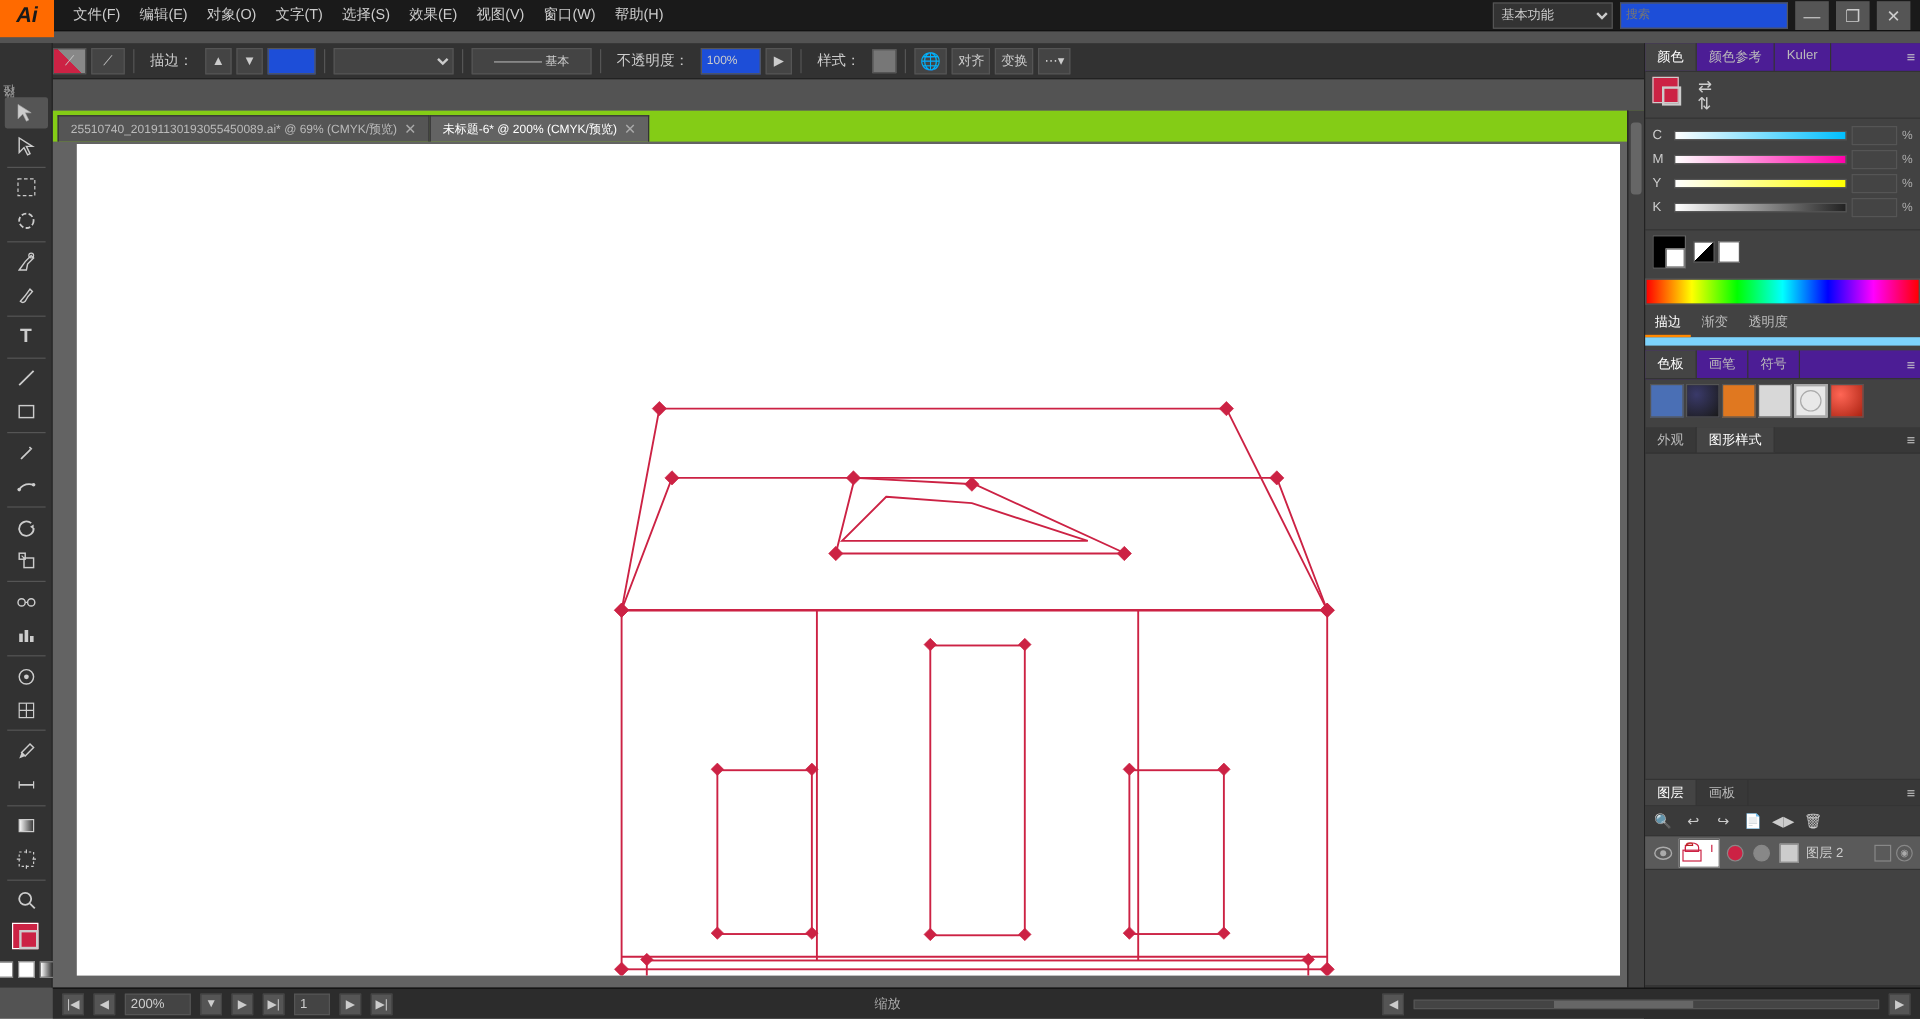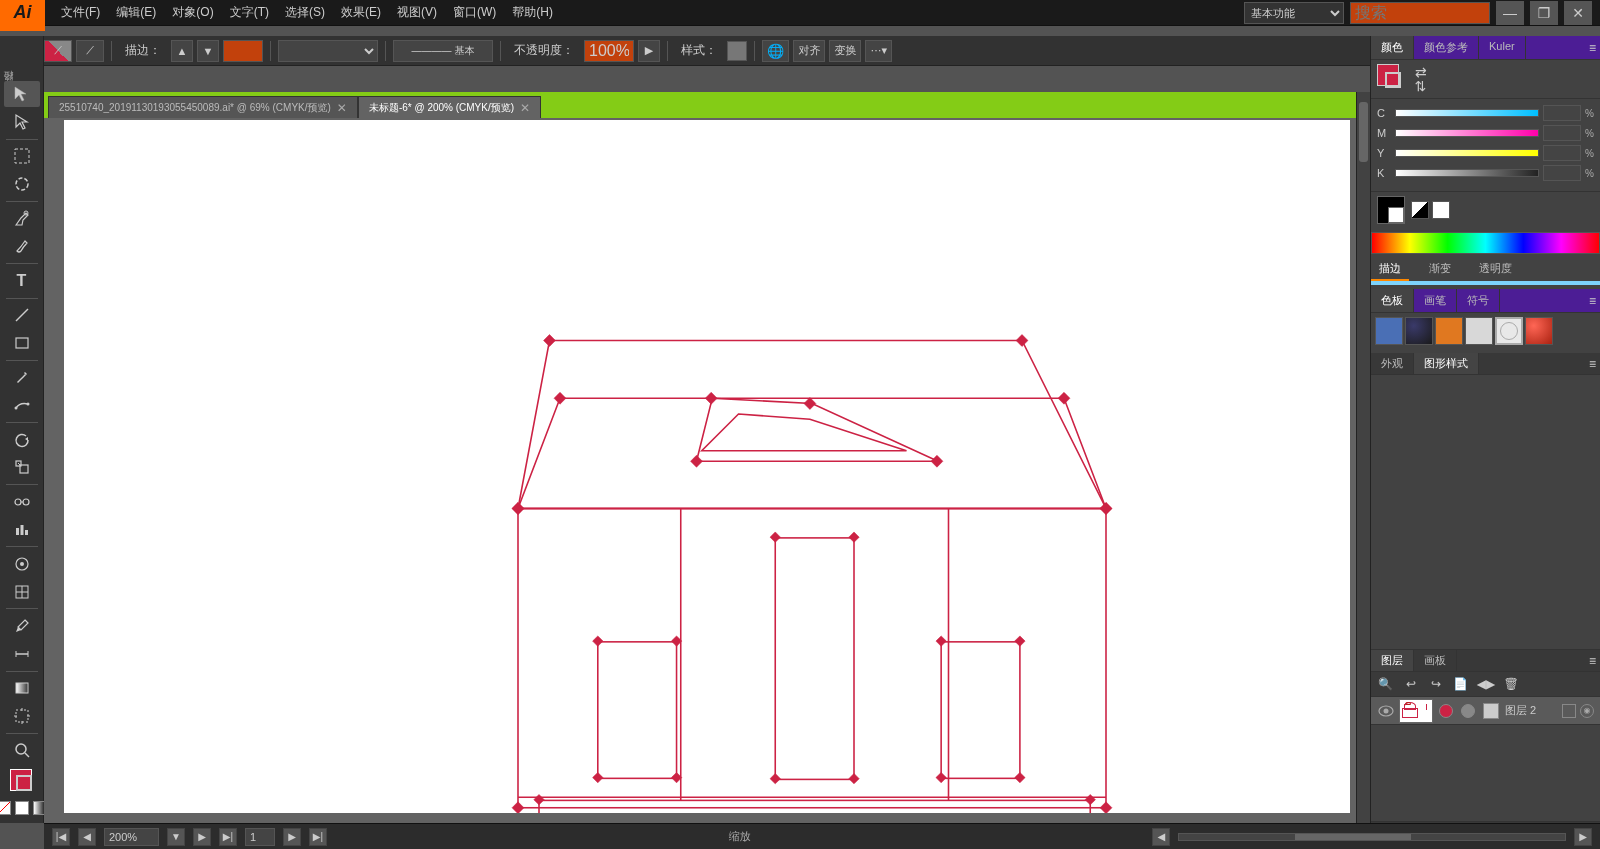--- a/index.html
+++ b/index.html
@@ -37,21 +37,21 @@
     .toolbar-label {
       color: #ccc; font-size: 12px; padding: 0 6px;
     }
     .toolbar-btn {
       height: 22px; min-width: 22px; background: #444; border: 1px solid #555; color: #ccc; cursor: pointer; display: flex; align-items: center; justify-content: center; font-size: 11px; padding: 0 4px;
     }
     .toolbar-select {
       height: 22px; background: #444; border: 1px solid #555; color: #ccc; font-size: 11px; padding: 0 2px;
     }
     .toolbar-input {
-      height: 22px; width: 60px; background: #c2410c; border: 1px solid #555; color: #ccc; font-size: 16px; padding: 0 4px;
+      height: 22px; width: 60px; background: #1d4ed8; border: 1px solid #555; color: #ccc; font-size: 10px; padding: 0 4px;
     }
     .toolbar-sep { width: 1px; height: 20px; background: #555; margin: 0 3px; }
     .tab {
       height: 22px; padding: 0 10px; background: #555; border: 1px solid #333; border-bottom: none;
       display: flex; align-items: center; gap: 6px; font-size: 11px; color: #bbb; cursor: pointer; white-space: nowrap;
     }
     .tab.active { background: #636363; color: #fff; }
     .tab-close { font-size: 12px; color: #aaa; cursor: pointer; }
 
     
@@ -162,21 +162,21 @@
     }
     .layer-row.active { background: #5a5a5a; }
     .layer-vis { width: 18px; height: 18px; display: flex; align-items: center; justify-content: center; }
     .layer-thumb { width: 30px; height: 22px; border: 1px solid #666; background: #fff; display: flex; align-items: center; justify-content: center; }
     .layer-name { flex: 1; font-size: 11px; color: #ccc; }
 
     
     #building-svg {
       position: absolute; top: 0; left: 0; width: 100%; height: 100%;
     }
-    .rp-sub-tabs { display: flex; gap: 12px; border-bottom: 4px solid #7dd3fc; }
+    .rp-sub-tabs { display: flex; gap: 1px; border-bottom: 7px solid #7dd3fc; }
     .rp-sub-tab { padding: 3px 8px; font-size: 11px; color: #bbb; cursor: pointer; }
     .rp-sub-tab.active { color: #fff; border-bottom: 2px solid #f80; }
 
     .mid-panel-tabs { display: flex; border-bottom: 1px solid #333; background: #383838; }
     .mid-panel-tab { padding: 3px 10px; font-size: 11px; color: #bbb; cursor: pointer; border-right: 1px solid #333; }
     .mid-panel-tab.active { color: #fff; background: #444; }
   </style>
 </head>
 <body>
 

